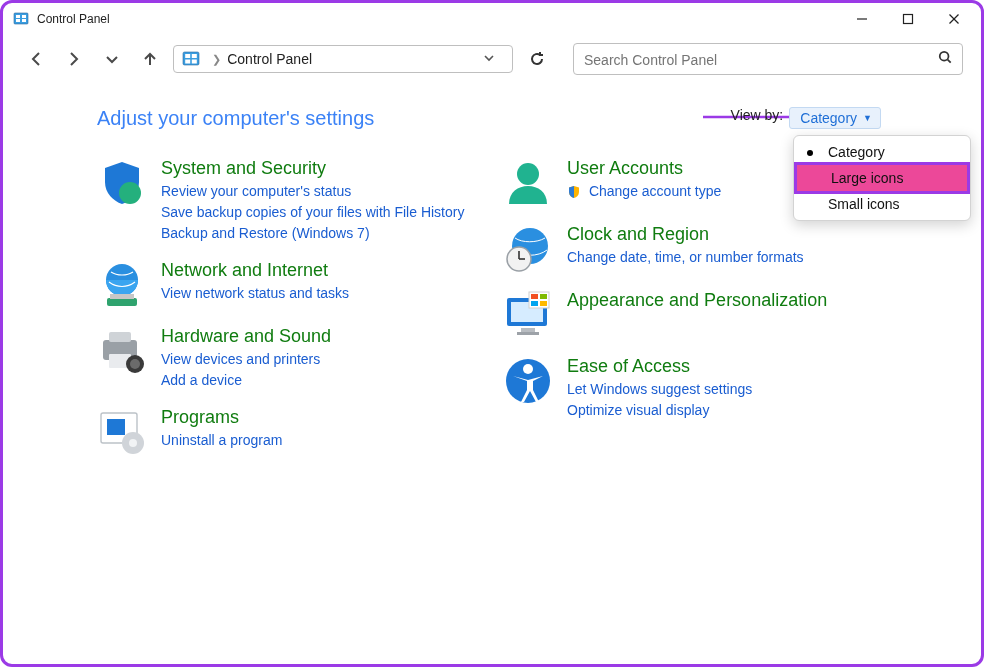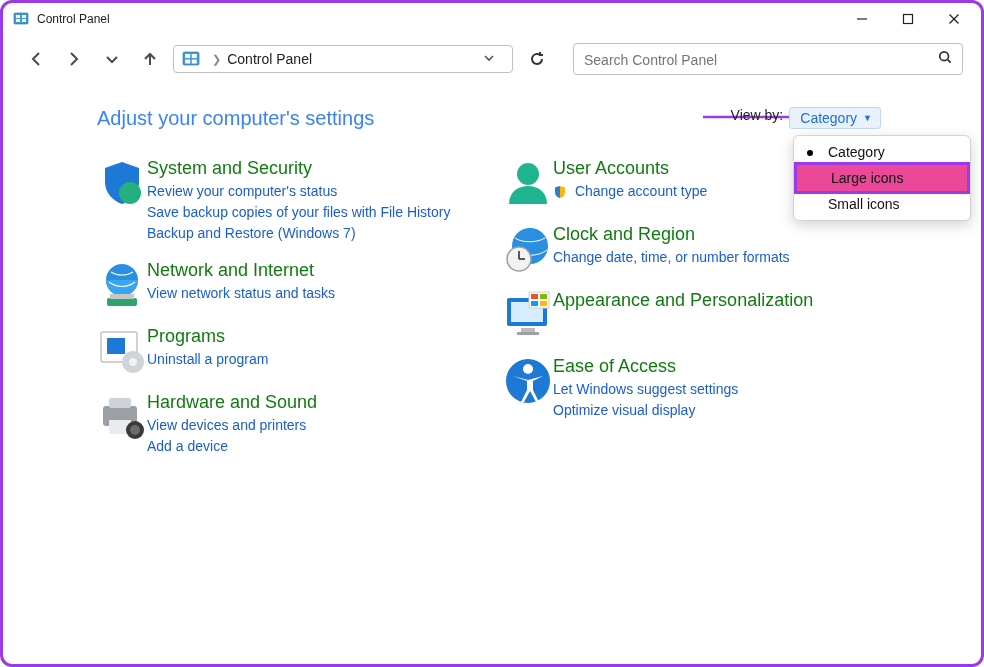--- a/index.html
+++ b/index.html
@@ -48,21 +48,21 @@
 
     
     .menu { position: absolute; right: 10px; top: 50px; width: 178px; background: #fff; border: 1px solid #d3d3d3; border-radius: 6px; box-shadow: 0 4px 14px rgba(0,0,0,0.18); padding: 3px 0; z-index: 50; }
     .menu-item { padding: 5px 14px 5px 34px; font-size: 14px; color: #111; position: relative; }
     .menu-item.selected .dot { position: absolute; left: 13px; top: 11px; width: 6px; height: 6px; border-radius: 50%; background: #000; }
     .menu-item.highlight { border: 3px solid #9b3ae6; margin: -3px 0; z-index: 2; background: #ec4899; }
 
     
     .cats { display: flex; gap: 36px; }
     .col { display: flex; flex-direction: column; gap: 16px; width: 370px; }
-    .cat { display: flex; }
+    .cat { display: flex; gap: 14px; }
     .cat-icon { width: 50px; height: 50px; flex-shrink: 0; }
     .cat-body { display: flex; flex-direction: column; }
     .cat-title { color: #107c10; font-size: 18px; font-weight: 400; margin-bottom: 2px; }
     .cat-link { color: #1a5dd1; font-size: 14px; line-height: 1.5; text-decoration: none; }
     .cat-link .shield { display: inline-flex; vertical-align: middle; margin-right: 4px; }
   </style>
 </head>
 <body>
 
 <div class="window">
@@ -218,46 +218,46 @@
           </div>
           <div class="cat-body">
             <a class="cat-title">Network and Internet</a>
             <a class="cat-link">View network status and tasks</a>
           </div>
         </div>
 
         <div class="cat">
           <div class="cat-icon">
             <svg viewBox="0 0 50 50">
-                <rect x="4" y="6" width="36" height="30" rx="2" fill="#fff" stroke="#bcc2c8" stroke-width="1.4"></rect>
-                <rect x="10" y="12" width="18" height="16" fill="#1e78d6"></rect>
-                <circle cx="36" cy="36" r="11" fill="#d0d4d9"></circle>
-                <circle cx="36" cy="36" r="4" fill="#f1f3f5"></circle>
-              </svg>
-          </div>
-          <div class="cat-body">
-            <a class="cat-title">Programs</a>
-            <a class="cat-link">Uninstall a program</a>
-          </div>
-        </div>
-
-        <div class="cat">
-          <div class="cat-icon">
-            <svg viewBox="0 0 50 50">
                 <rect x="6" y="14" width="34" height="20" rx="3" fill="#9aa0a6"></rect>
                 <rect x="12" y="6" width="22" height="10" rx="2" fill="#cfd3d7"></rect>
                 <rect x="12" y="28" width="22" height="14" rx="1" fill="#e9ebee"></rect>
                 <circle cx="38" cy="38" r="9" fill="#3a3a3a"></circle>
                 <circle cx="38" cy="38" r="5" fill="#6b6b6b"></circle>
               </svg>
           </div>
           <div class="cat-body">
             <a class="cat-title">Hardware and Sound</a>
             <a class="cat-link">View devices and printers</a>
             <a class="cat-link">Add a device</a>
+          </div>
+        </div>
+
+        <div class="cat">
+          <div class="cat-icon">
+            <svg viewBox="0 0 50 50">
+                <rect x="4" y="6" width="36" height="30" rx="2" fill="#fff" stroke="#bcc2c8" stroke-width="1.4"></rect>
+                <rect x="10" y="12" width="18" height="16" fill="#1e78d6"></rect>
+                <circle cx="36" cy="36" r="11" fill="#d0d4d9"></circle>
+                <circle cx="36" cy="36" r="4" fill="#f1f3f5"></circle>
+              </svg>
+          </div>
+          <div class="cat-body">
+            <a class="cat-title">Programs</a>
+            <a class="cat-link">Uninstall a program</a>
           </div>
         </div>
 
       </div>
 
       <div class="col">
 
         <div class="cat">
           <div class="cat-icon">
             <svg viewBox="0 0 50 50">

